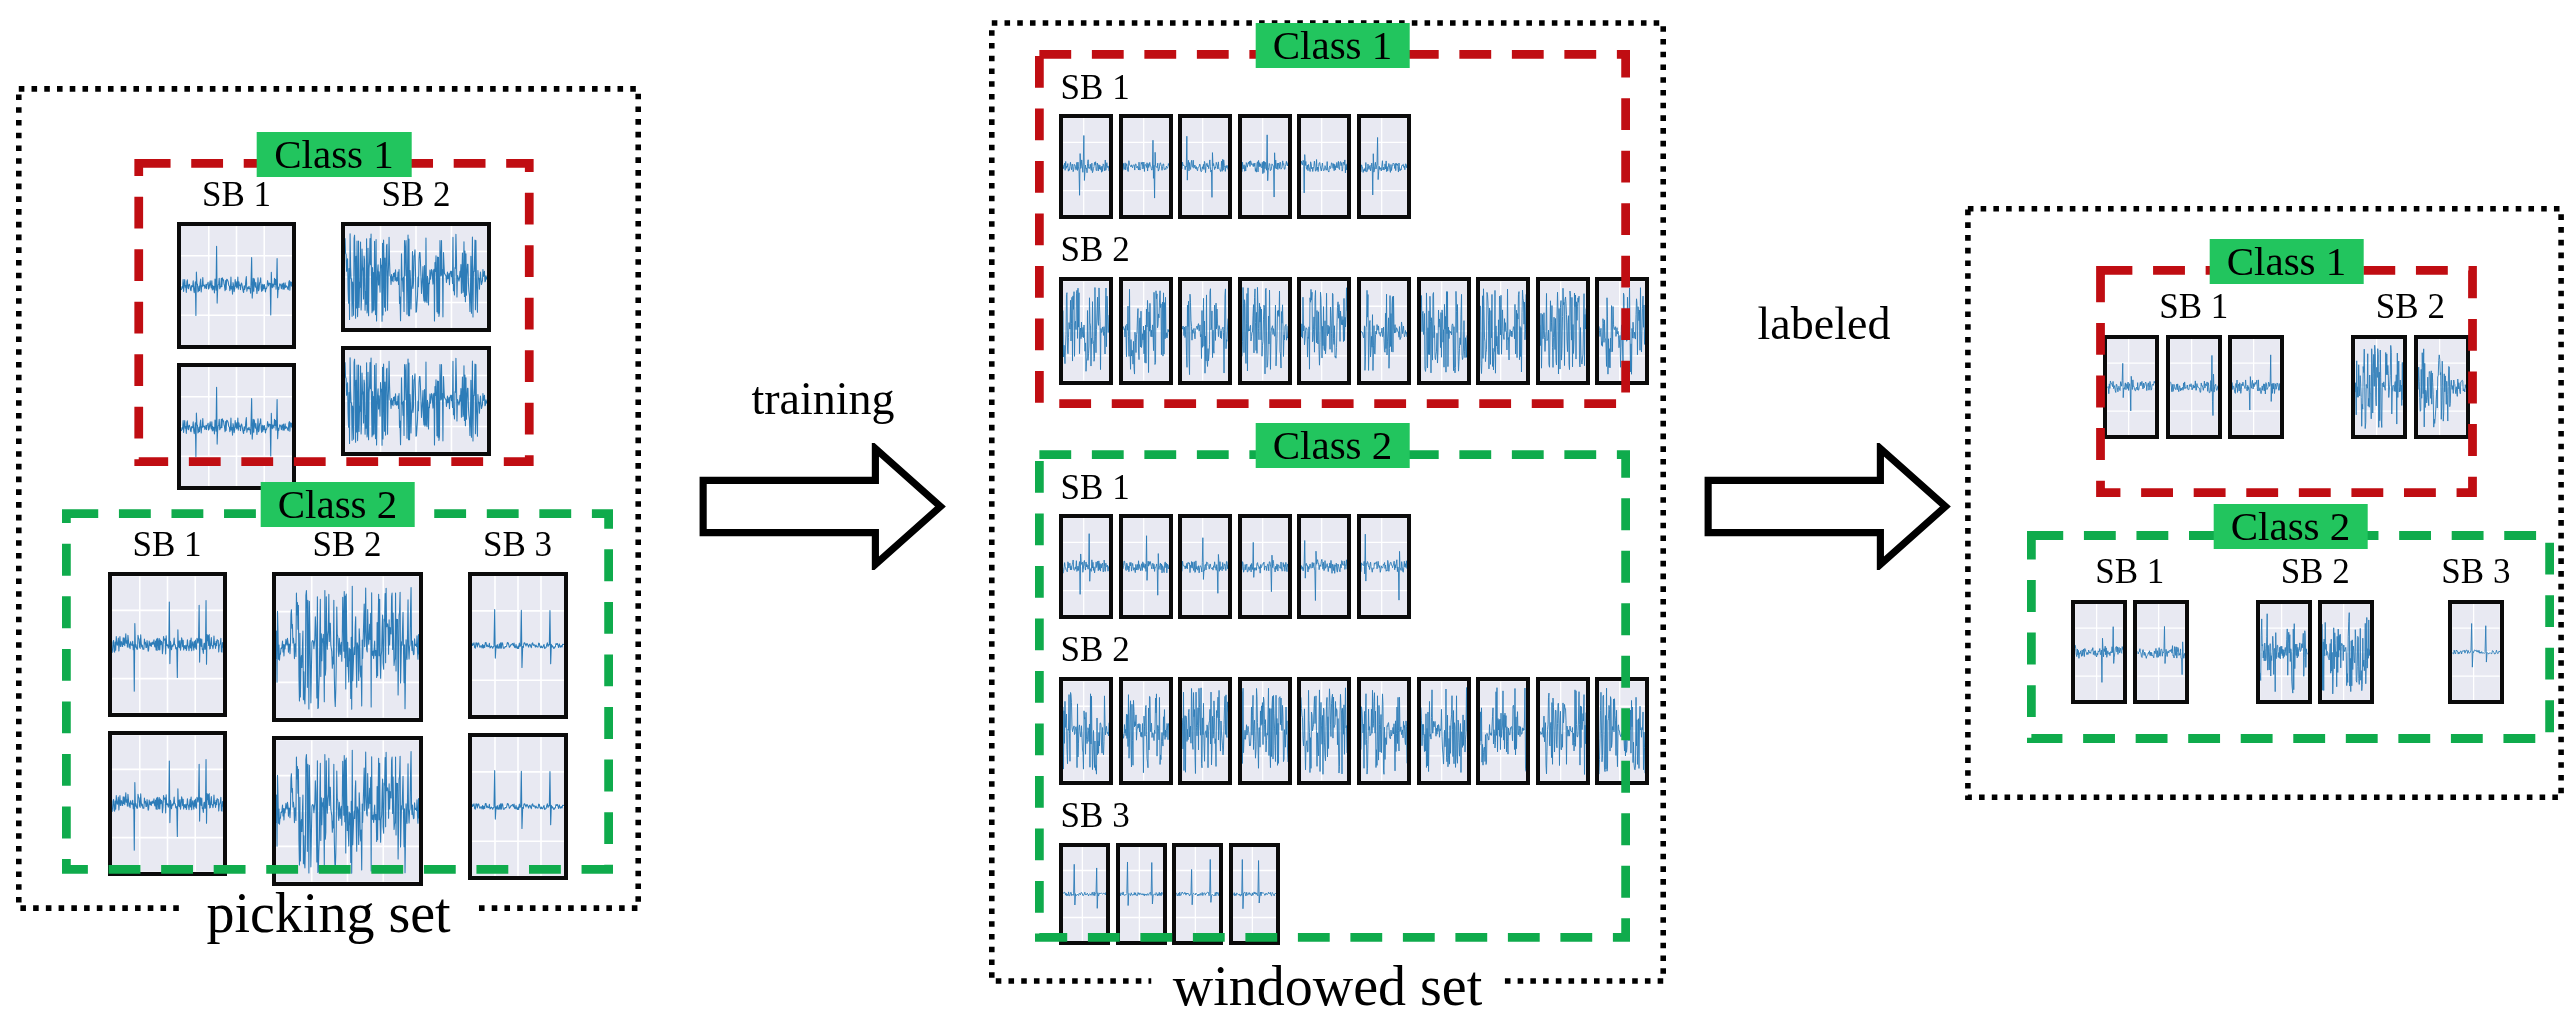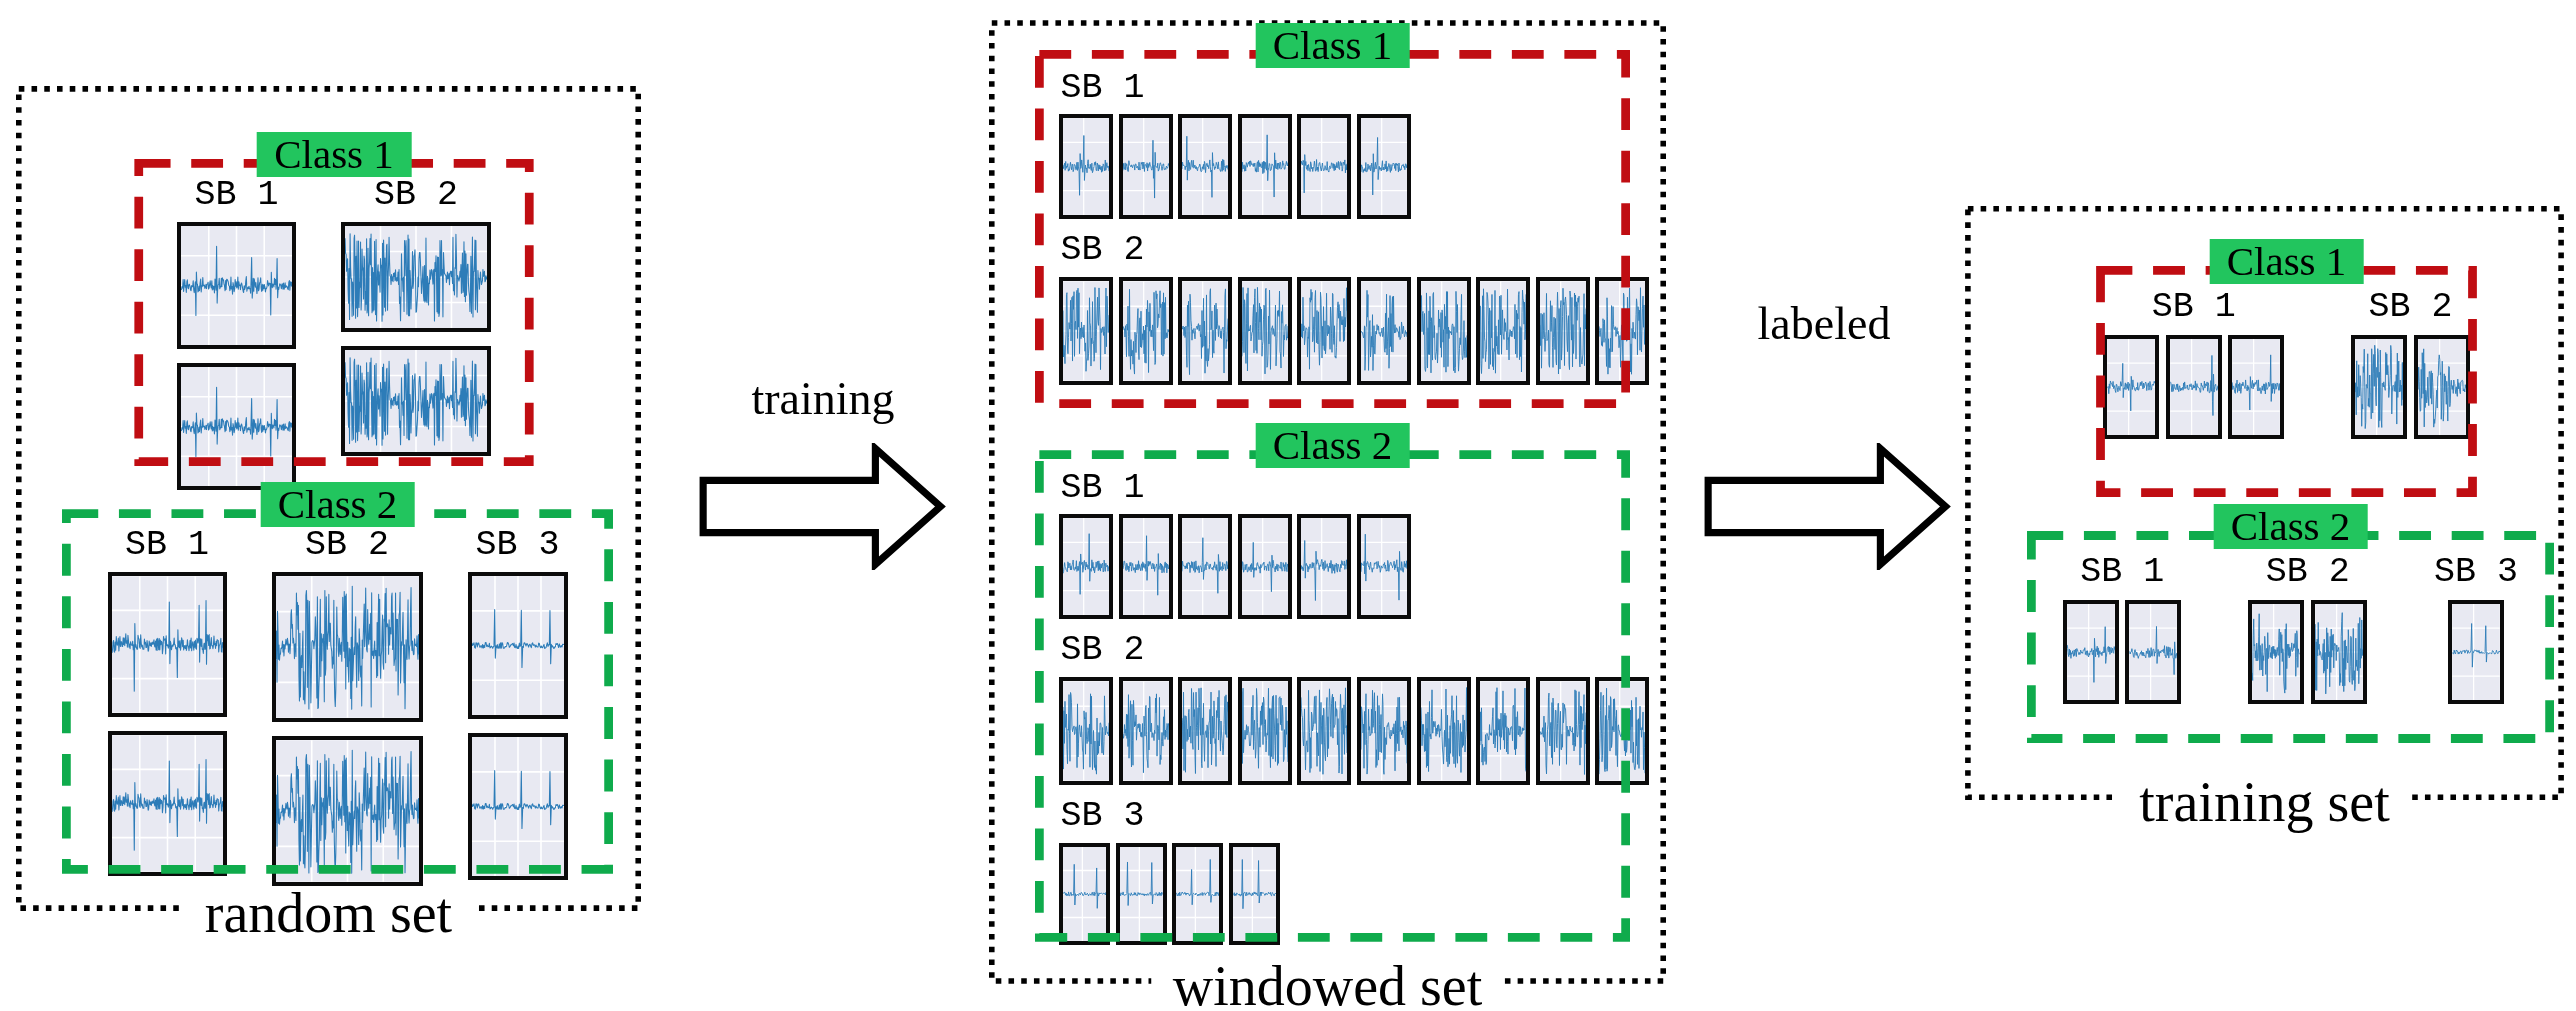--- a/index.html
+++ b/index.html
@@ -19,21 +19,21 @@
   .pos-labeled-0 {left:118px;top:73px; width:400px;height:307px;}
   .pos-labeled-1 {left:46px; top:423px;width:551px;height:365px;}
   .pos-windowed-0{left:46px; top:30px; width:595px;height:358px;}
   .pos-windowed-1{left:46px; top:430px;width:595px;height:492px;}
   .pos-training-0{left:131px;top:60px; width:381px;height:231px;}
   .pos-training-1{left:62px; top:325px;width:527px;height:212px;}
 
   .class-title{position:absolute;top:-27px;left:50%;transform:translateX(-50%);
                background:#22c55e;padding:0 17.5px;font-size:41px;line-height:1.1;white-space:nowrap;}
 
-  .sb-label{font-size:35px;line-height:1.15;text-align:center;font-family:Liberation Mono, monospace;}
+  .sb-label{font-size:35px;line-height:1.15;text-align:center;}
 
   .labeled .class-inner{display:flex;justify-content:center;align-items:flex-start;gap:45px;padding-top:16px;}
   .labeled .group{display:flex;flex-direction:column;align-items:center;}
   .labeled .stack{display:flex;flex-direction:column;gap:14.3px;margin-top:6.4px;}
 
   .windowed .class-inner{padding:9.6px 0 0 24px;}
   .windowed .group{margin-bottom:11px;}
   .windowed .sb-label{text-align:left;margin:8px 0 6.4px 1.6px;}
   .windowed .rowset{display:flex;gap:5.6px;}
 
@@ -53,21 +53,21 @@
 </style>
 </head>
 <body>
 
 <div>
 
   <section class="panel labeled" id="panel-labeled">
       <svg class="dash-svg" width="625" height="825" viewBox="0 0 785 1036">
         <rect x="3.5" y="3.5" width="778" height="1029" fill="none" stroke="#000000" stroke-width="7" stroke-dasharray="7 9"></rect>
       </svg>
-    <span class="caption">random set</span>
+    <span class="caption">picking set</span>
   <div class="class-box pos-labeled-0">
         <svg class="dash-svg" width="400" height="307" viewBox="0 0 502 386">
           <rect x="5.5" y="5.5" width="491" height="375" fill="none" stroke="#c00d12" stroke-width="11" stroke-dasharray="40 26"></rect>
         </svg>
         <span class="class-title">Class 1</span>
         <div class="class-inner">
           <div class="group g-noisy">
             <div class="sb-label">SB 1</div>
             <div class="stack">
               <div class="plot">
@@ -629,21 +629,20 @@
             </div>
           </div>
         </div>
       </div>
     </section>
 
   <section class="panel training" id="panel-training">
       <svg class="dash-svg" width="599" height="594" viewBox="0 0 752 746">
         <rect x="3.5" y="3.5" width="745" height="739" fill="none" stroke="#000000" stroke-width="7" stroke-dasharray="7 9"></rect>
       </svg>
-    <span class="caption">training set</span>
   <div class="class-box pos-training-0">
         <svg class="dash-svg" width="381" height="231" viewBox="0 0 478 290">
           <rect x="5.5" y="5.5" width="467" height="279" fill="none" stroke="#c00d12" stroke-width="11" stroke-dasharray="40 26"></rect>
         </svg>
         <span class="class-title">Class 1</span>
         <div class="class-inner">
           <div class="group g-noisy">
             <div class="sb-label">SB 1</div>
             <div class="rowset">
               <div class="plot">

